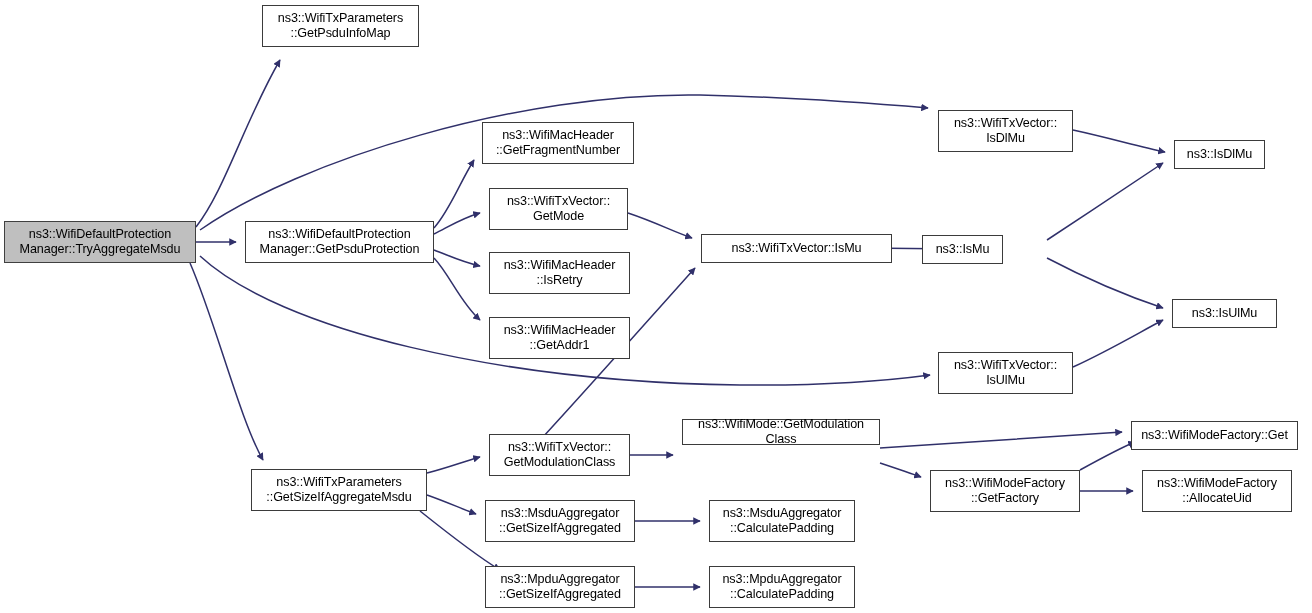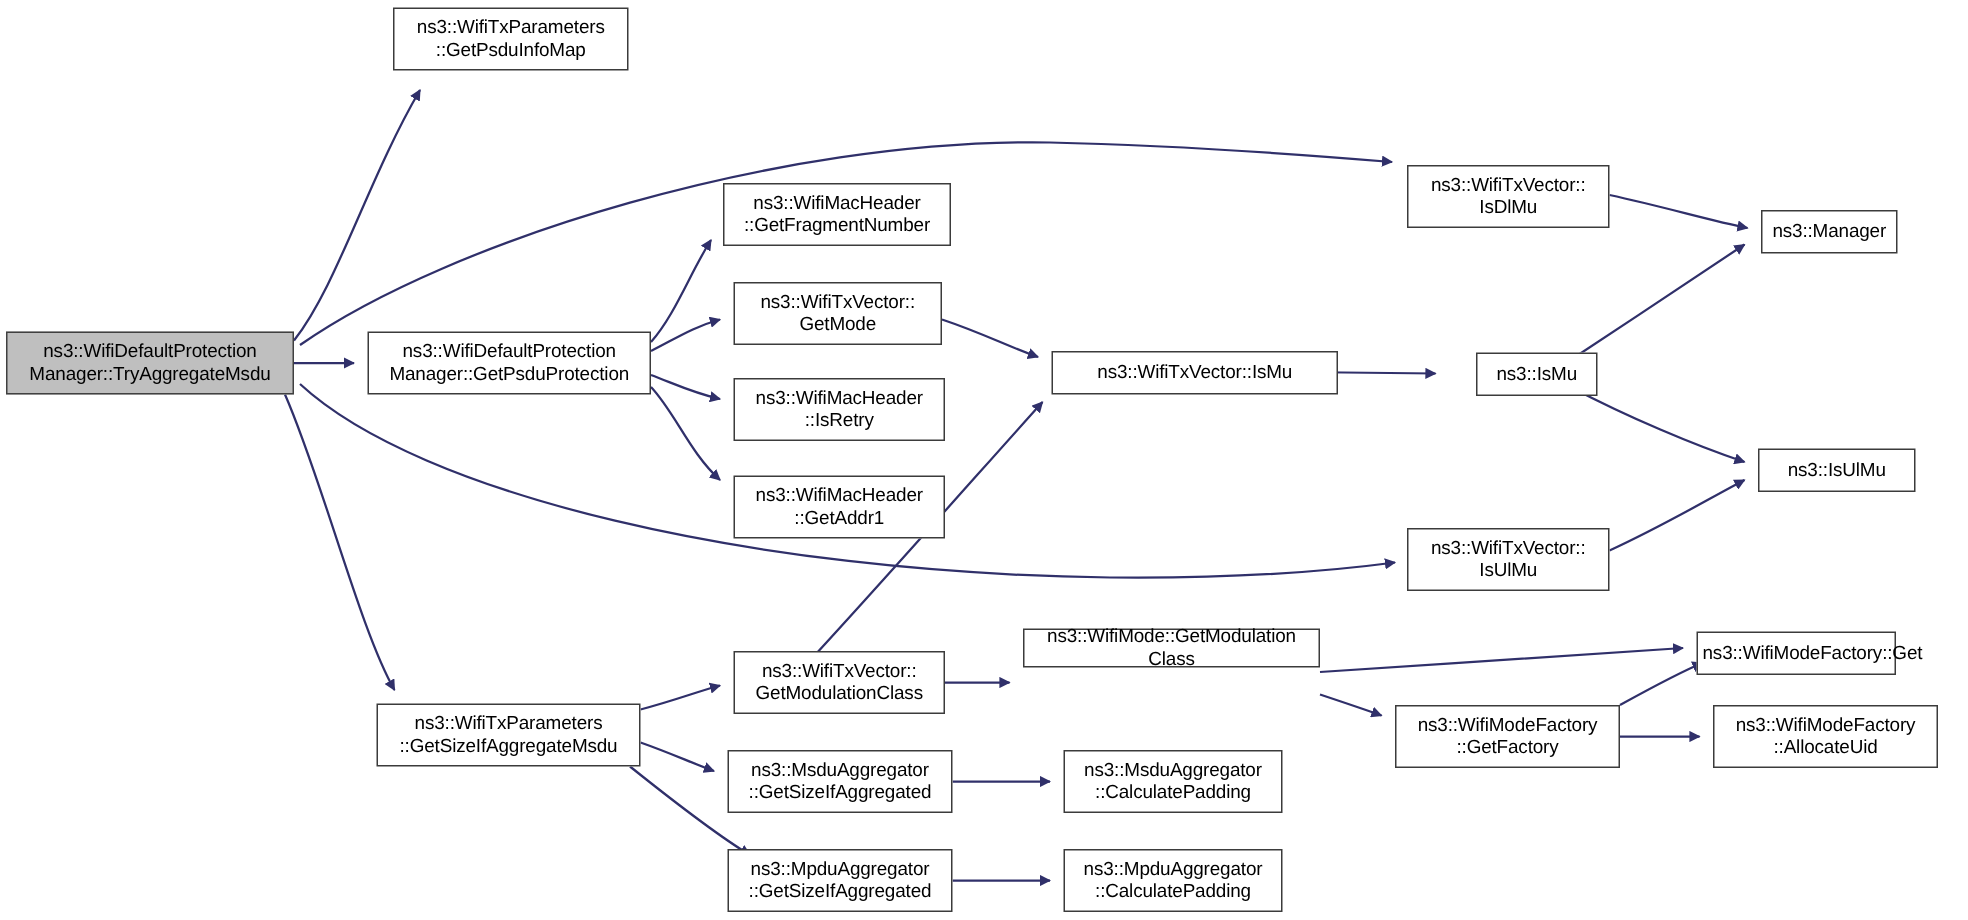--- a/index.html
+++ b/index.html
@@ -103,36 +103,36 @@
 GetMode</span></div>
       <div class="node" style="left: 489px; top: 252px; width: 141px; height: 42px;"><span class="label">ns3::WifiMacHeader
 ::IsRetry</span></div>
       <div class="node" style="left: 489px; top: 317px; width: 141px; height: 42px;"><span class="label">ns3::WifiMacHeader
 ::GetAddr1</span></div>
       <div class="node" style="left: 701px; top: 234px; width: 191px; height: 29px;"><span class="label">ns3::WifiTxVector::IsMu</span></div>
       <div class="node" style="left: 938px; top: 110px; width: 135px; height: 42px;"><span class="label">ns3::WifiTxVector::
 IsDlMu</span></div>
       <div class="node" style="left: 938px; top: 352px; width: 135px; height: 42px;"><span class="label">ns3::WifiTxVector::
 IsUlMu</span></div>
-      <div class="node" style="left: 984px; top: 235px; width: 81px; height: 29px;"><span class="label">ns3::IsMu</span></div>
-      <div class="node" style="left: 1174px; top: 140px; width: 91px; height: 29px;"><span class="label">ns3::Manager</span></div>
+      <div class="node" style="left: 922px; top: 235px; width: 81px; height: 29px;"><span class="label">ns3::IsMu</span></div>
+      <div class="node" style="left: 1174px; top: 140px; width: 91px; height: 29px;"><span class="label">ns3::IsDlMu</span></div>
       <div class="node" style="left: 1172px; top: 299px; width: 105px; height: 29px;"><span class="label">ns3::IsUlMu</span></div>
       <div class="node" style="left: 251px; top: 469px; width: 176px; height: 42px;"><span class="label">ns3::WifiTxParameters
 ::GetSizeIfAggregateMsdu</span></div>
       <div class="node" style="left: 489px; top: 434px; width: 141px; height: 42px;"><span class="label">ns3::WifiTxVector::
 GetModulationClass</span></div>
       <div class="node" style="left: 485px; top: 500px; width: 150px; height: 42px;"><span class="label">ns3::MsduAggregator
 ::GetSizeIfAggregated</span></div>
       <div class="node" style="left: 485px; top: 566px; width: 150px; height: 42px;"><span class="label">ns3::MpduAggregator
 ::GetSizeIfAggregated</span></div>
       <div class="node" style="left: 682px; top: 419px; width: 198px; height: 26px;"><span class="label">ns3::WifiMode::GetModulation
 Class</span></div>
       <div class="node" style="left: 709px; top: 500px; width: 146px; height: 42px;"><span class="label">ns3::MsduAggregator
 ::CalculatePadding</span></div>
       <div class="node" style="left: 709px; top: 566px; width: 146px; height: 42px;"><span class="label">ns3::MpduAggregator
 ::CalculatePadding</span></div>
-      <div class="node" style="left: 1131px; top: 421px; width: 133px; height: 29px;"><span class="label">ns3::WifiModeFactory::Get</span></div>
+      <div class="node" style="left: 1131px; top: 421px; width: 167px; height: 29px;"><span class="label">ns3::WifiModeFactory::Get</span></div>
       <div class="node" style="left: 930px; top: 470px; width: 150px; height: 42px;"><span class="label">ns3::WifiModeFactory
 ::GetFactory</span></div>
       <div class="node" style="left: 1142px; top: 470px; width: 150px; height: 42px;"><span class="label">ns3::WifiModeFactory
 ::AllocateUid</span></div>
     </div>
 </div>
 
 </body></html>

